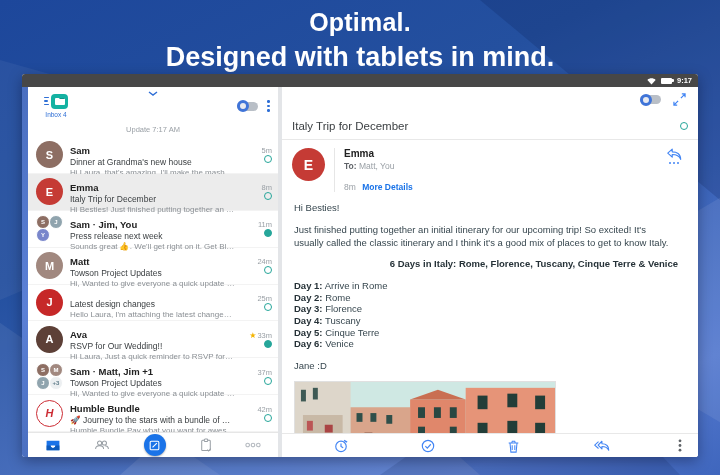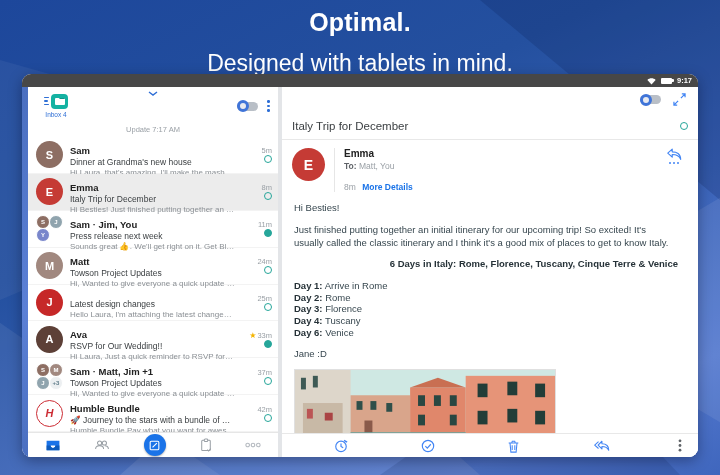--- a/index.html
+++ b/index.html
@@ -12,24 +12,24 @@
   .p1 { left:0; top:60px; width:340px; height:240px; background:rgba(255,255,255,.05); clip-path:polygon(0 0,100% 40%,0 100%); }
   .p2 { right:0; top:0; width:300px; height:200px; background:rgba(8,24,70,.18); clip-path:polygon(100% 0,100% 100%,20% 0); }
   .p3 { left:120px; bottom:0; width:360px; height:160px; background:rgba(255,255,255,.10); clip-path:polygon(0 100%,50% 0,100% 100%); }
   .p4 { right:40px; bottom:0; width:300px; height:140px; background:rgba(13,33,90,.15); clip-path:polygon(0 100%,60% 10%,100% 100%); }
   .p5 { left:-40px; bottom:0; width:260px; height:180px; background:rgba(255,255,255,.07); clip-path:polygon(0 0,100% 100%,0 100%); }
   .p6 { right:-30px; top:180px; width:220px; height:260px; background:rgba(255,255,255,.08); clip-path:polygon(100% 0,0 50%,100% 100%); }
 
   
   .banner { position:absolute; top:8px; left:0; width:100%; text-align:center; color:#fff; }
   .banner .title { font-size:25px; font-weight:700; letter-spacing:.2px; }
-  .banner .subtitle { font-size:23px; font-weight:400; margin-top:13px; }
+  .banner .subtitle { font-size:27px; font-weight:700; margin-top:5px; }
 
   
-  .tablet { position:absolute; left:22px; top:74px; width:676px; height:383px; border-radius:9px; overflow:hidden; background:#fff; box-shadow:0 4px 14px rgba(0,0,20,.35); display:flex; flex-direction:column; }
+  .tablet { position:absolute; left:22px; top:74px; width:676px; height:383px; border-radius:3px; overflow:hidden; background:#fff; box-shadow:0 4px 14px rgba(0,0,20,.35); display:flex; flex-direction:column; }
   .statusbar { height:13px; background:#474747; display:flex; align-items:center; justify-content:flex-end; gap:5px; padding-right:6px; color:#fff; flex:none; }
   .statusbar svg { display:block; }
   .battery { width:11px; height:6px; background:#fff; border-radius:1px; position:relative; }
   .battery:after { content:""; position:absolute; right:-2px; top:1.5px; width:2px; height:3px; background:#fff; border-radius:0 1px 1px 0; }
   .sb-time { font-size:7.5px; font-weight:700; }
 
   .app { flex:1; display:flex; min-height:0; }
   .wallpaper-strip { width:6px; flex:none; background:linear-gradient(180deg,#4a6fc0,#5b80d6 60%,#4a6fc0); }
 
   
@@ -447,20 +447,24 @@
   <div class="day-row">
     <span class="day-label">Day 3:</span>
     <span class="day-text"> Florence</span>
   </div>
 
   <div class="day-row">
     <span class="day-label">Day 4:</span>
     <span class="day-text"> Tuscany</span>
   </div>
 
+  <div class="day-row">
+    <span class="day-label">Day 5:</span>
+    <span class="day-text"> Cinque Terre</span>
+  </div>
 
   <div class="day-row">
     <span class="day-label">Day 6:</span>
     <span class="day-text"> Venice</span>
   </div>
 </div>
         <div class="signoff">Jane :D</div>
 
         <svg class="photo" viewBox="0 0 262 70" preserveAspectRatio="none">
           <rect x="0" y="0" width="262" height="70" fill="#cfe8e3"></rect>

